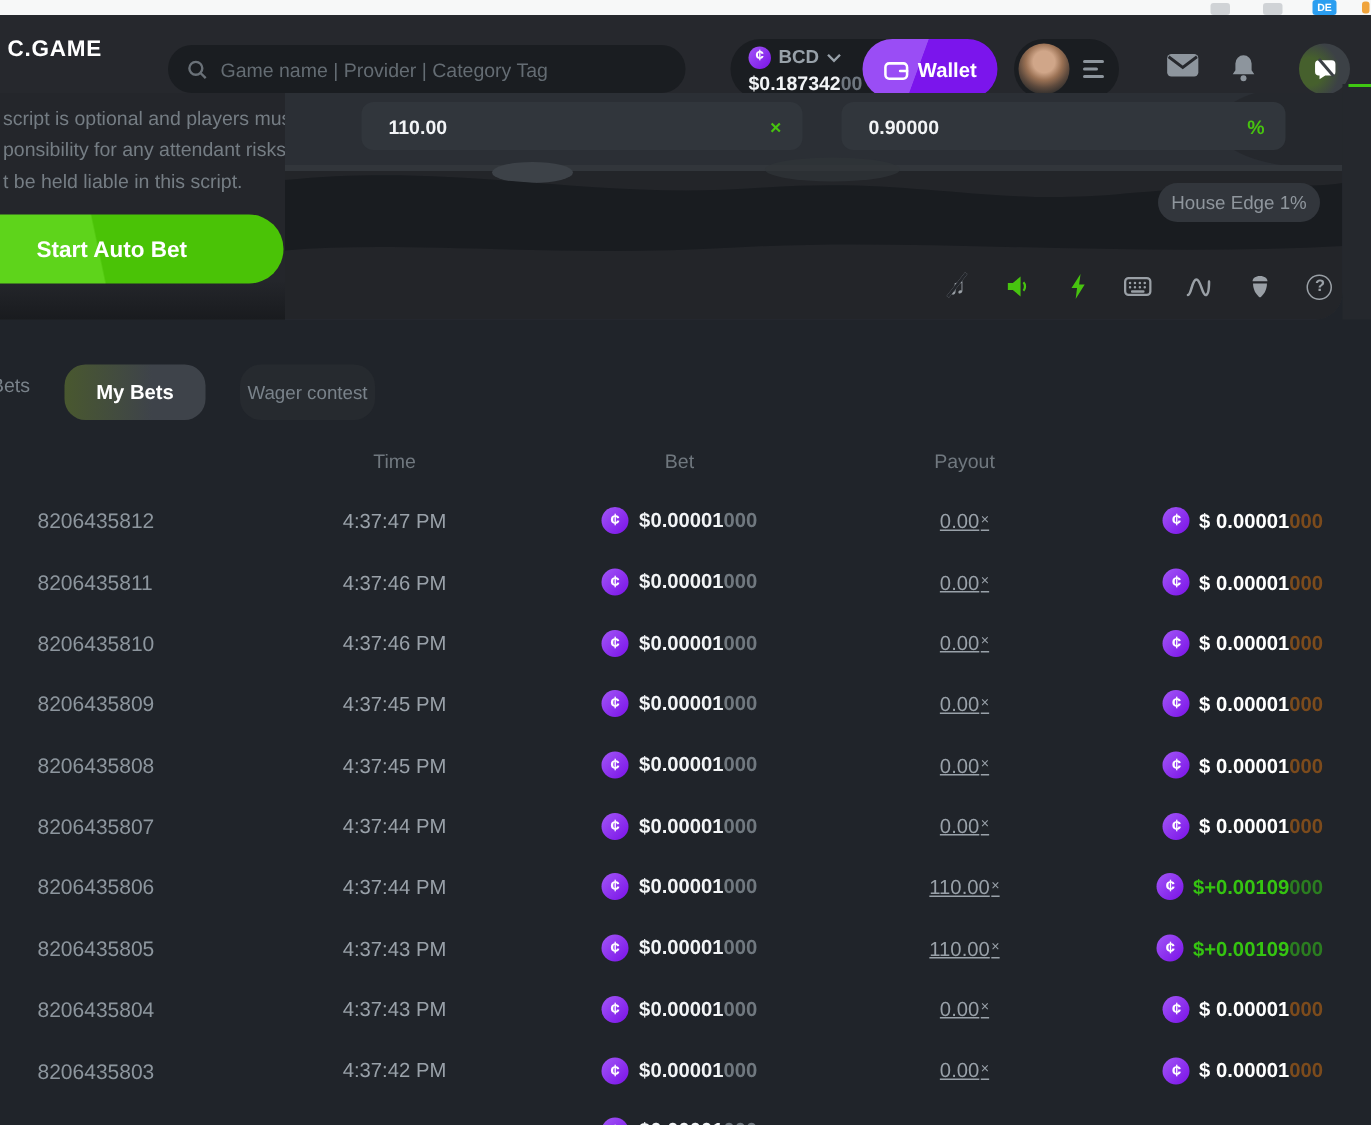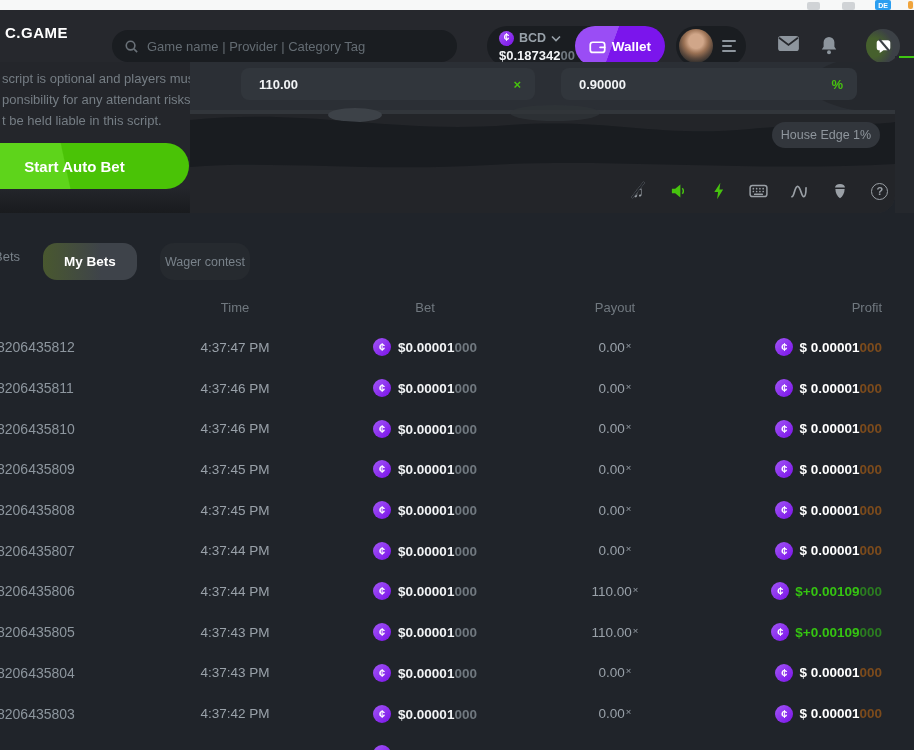--- a/index.html
+++ b/index.html
@@ -91,34 +91,34 @@
   
   .tabs { position:absolute; left:0; top:243px; height:27px; width:914px; }
   .tab-partial { position:absolute; left:-6px; top:6px; color:#79828a; font-size:13px; cursor:pointer; }
   .tab-pill { position:absolute; top:0; height:37px; border-radius:14px; display:flex; align-items:center;
     justify-content:center; cursor:pointer; }
   .tab-active { left:43px; width:94px; background:linear-gradient(90deg,#49582f 0%,#3e434a 62%);
     color:#fff; font-size:13.5px; font-weight:700; }
   .tab-wager { left:140px; width:90px; background:#262a2f; color:#79828a; font-size:12.5px;margin-left:20px; }
 
   
-  .grid-row { display:grid; grid-template-columns:160px 150px 230px 150px 1fr; align-items:center; }
+  .grid-row { display:grid; grid-template-columns:160px 150px 230px 150px 1fr; align-items:center;padding-left:28px; }
   .thead { position:absolute; left:0; top:299px; width:914px; height:16px; color:#70787f; font-size:13px; }
   .th-time,.td-time { text-align:center; }
   .th-bet { text-align:center; }
   .th-payout,.td-payout { text-align:center; }
   .th-profit { text-align:right; padding-right:32px; }
   .rows { position:absolute; left:0; top:327px; width:914px; }
   .trow { height:40.7px; cursor:pointer; }
   .td-id { color:#8d969e; font-size:14px; margin-left:-3px; white-space:nowrap; }
   .td-time { color:#99a1a9; font-size:13.5px; }
   .td-bet { display:flex; align-items:center; justify-content:center; gap:7px; }
   .bet-main { color:#f2f4f6; font-size:13.5px; font-weight:700; }
   .bet-dim { color:#70787f; font-size:13.5px; font-weight:700; }
-  .td-payout { color:#99a1a9; font-size:13.5px; }
+  .td-payout { color:#99a1a9; font-size:13.5px;text-decoration:underline; }
   .mult { font-size:9.5px; position:relative; top:-3px; margin-left:1px; }
   .td-profit { display:flex; align-items:center; justify-content:flex-end; gap:6px; padding-right:32px; }
   .p-text { font-size:13.5px; font-weight:700; white-space:pre; }
   .loss .p-main { color:#ffffff; }
   .loss .p-dim  { color:#7c4b1c; }
   .win  .p-main { color:#35c411; }
   .win  .p-dim  { color:#2b7d20; }
   .pending .td-profit, .pending .td-payout { visibility:hidden; }
 </style>
 </head>
@@ -280,21 +280,20 @@
     <span class="tab-partial">Bets</span>
     <div class="tab-pill tab-active">My Bets</div>
     <div class="tab-pill tab-wager">Wager contest</div>
   </div>
 
   <div class="thead grid-row">
     <div></div>
     <div class="th-time">Time</div>
     <div class="th-bet">Bet</div>
     <div class="th-payout">Payout</div>
-    <div class="th-profit">Profit</div>
   </div>
 
   <div class="rows" id="rows">
       <div class="trow grid-row loss">
       <div class="td-id">8206435812</div>
       <div class="td-time">4:37:47 PM</div>
       <div class="td-bet">
         <span class="coin coin-18">¢</span>
         <span><span class="bet-main">$0.00001</span><span class="bet-dim">000</span></span>
       </div>

